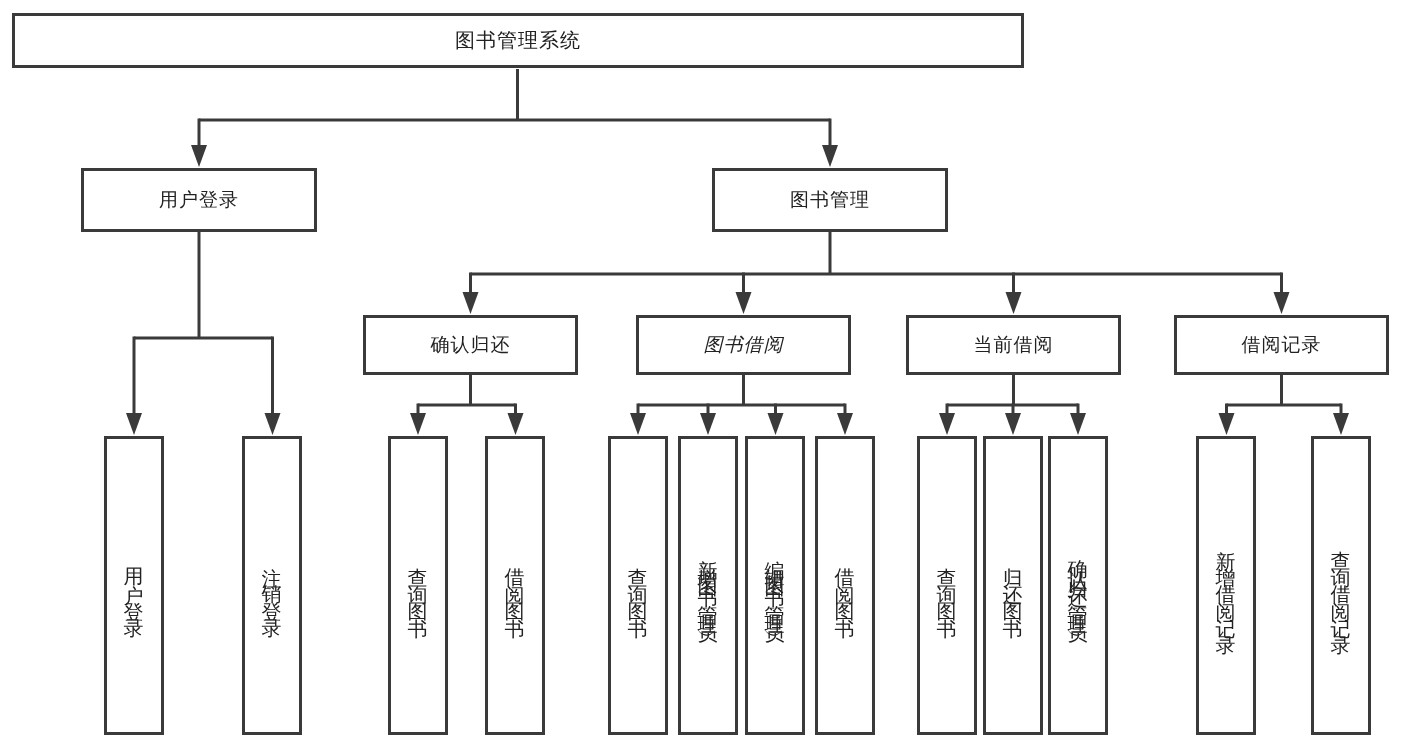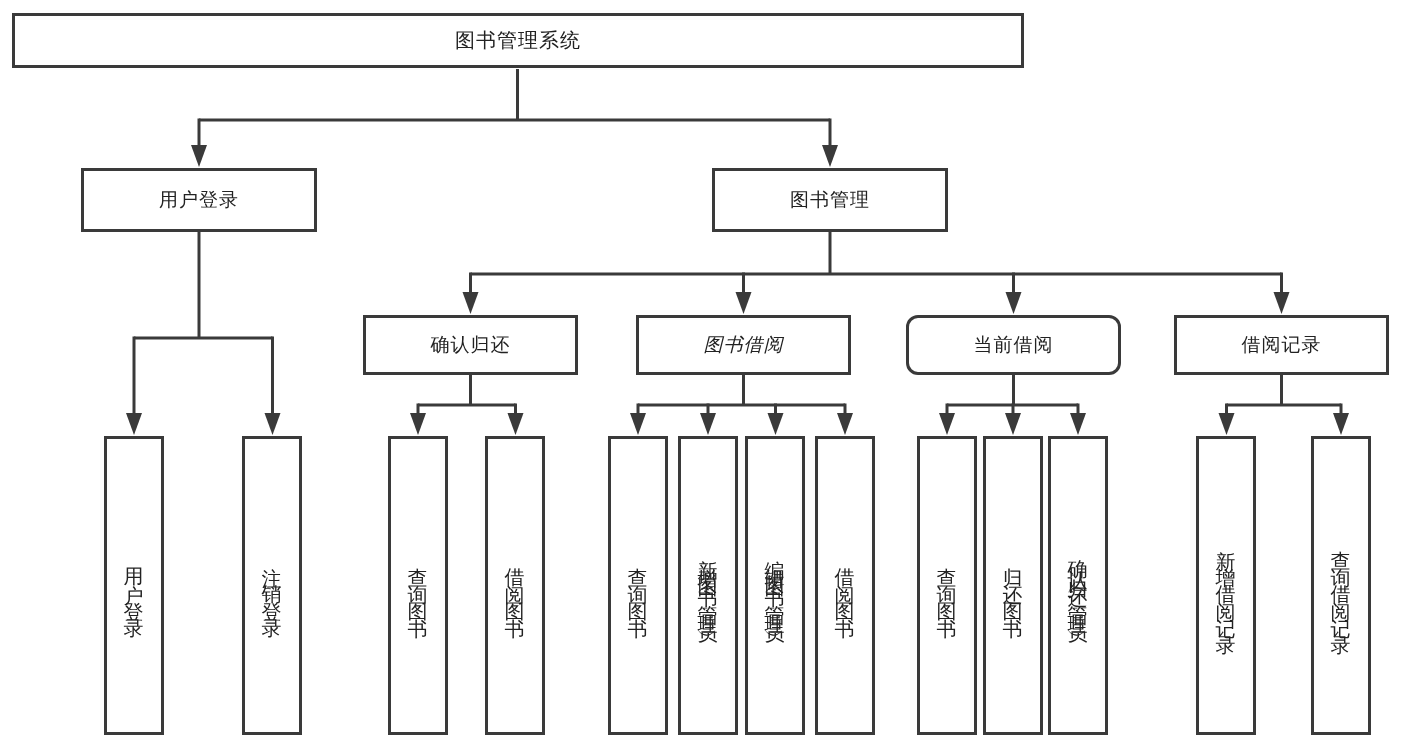--- a/index.html
+++ b/index.html
@@ -53,21 +53,21 @@
     color: var(--text);
     white-space: nowrap;
   }
 
   
   .n-root  { left: 12px;   top: 13px;  width: 1012px; height: 55px; }
   .n-l2a   { left: 81px;   top: 168px; width: 236px;  height: 64px; }
   .n-l2b   { left: 712px;  top: 168px; width: 236px;  height: 64px; text-align: center; }
   .n-l3a   { left: 363px;  top: 315px; width: 215px;  height: 60px; }
   .n-l3b   { left: 636px;  top: 315px; width: 215px;  height: 60px; font-style: italic; }
-  .n-l3c   { left: 906px;  top: 315px; width: 215px;  height: 60px; border-radius: 12px; }
+  .n-l3c   { left: 906px;  top: 315px; width: 215px;  height: 60px; }
   .n-l3d   { left: 1174px; top: 315px; width: 215px;  height: 60px; }
 
   .leaf { top: 436px; width: 60px; height: 299px; }
   .n-a1 { left: 104px; }
   .n-a2 { left: 242px; }
   .n-b1 { left: 388px; }
   .n-b2 { left: 485px; }
   .n-c1 { left: 608px; }
   .n-c2 { left: 678px; }
   .n-c3 { left: 745px; }

